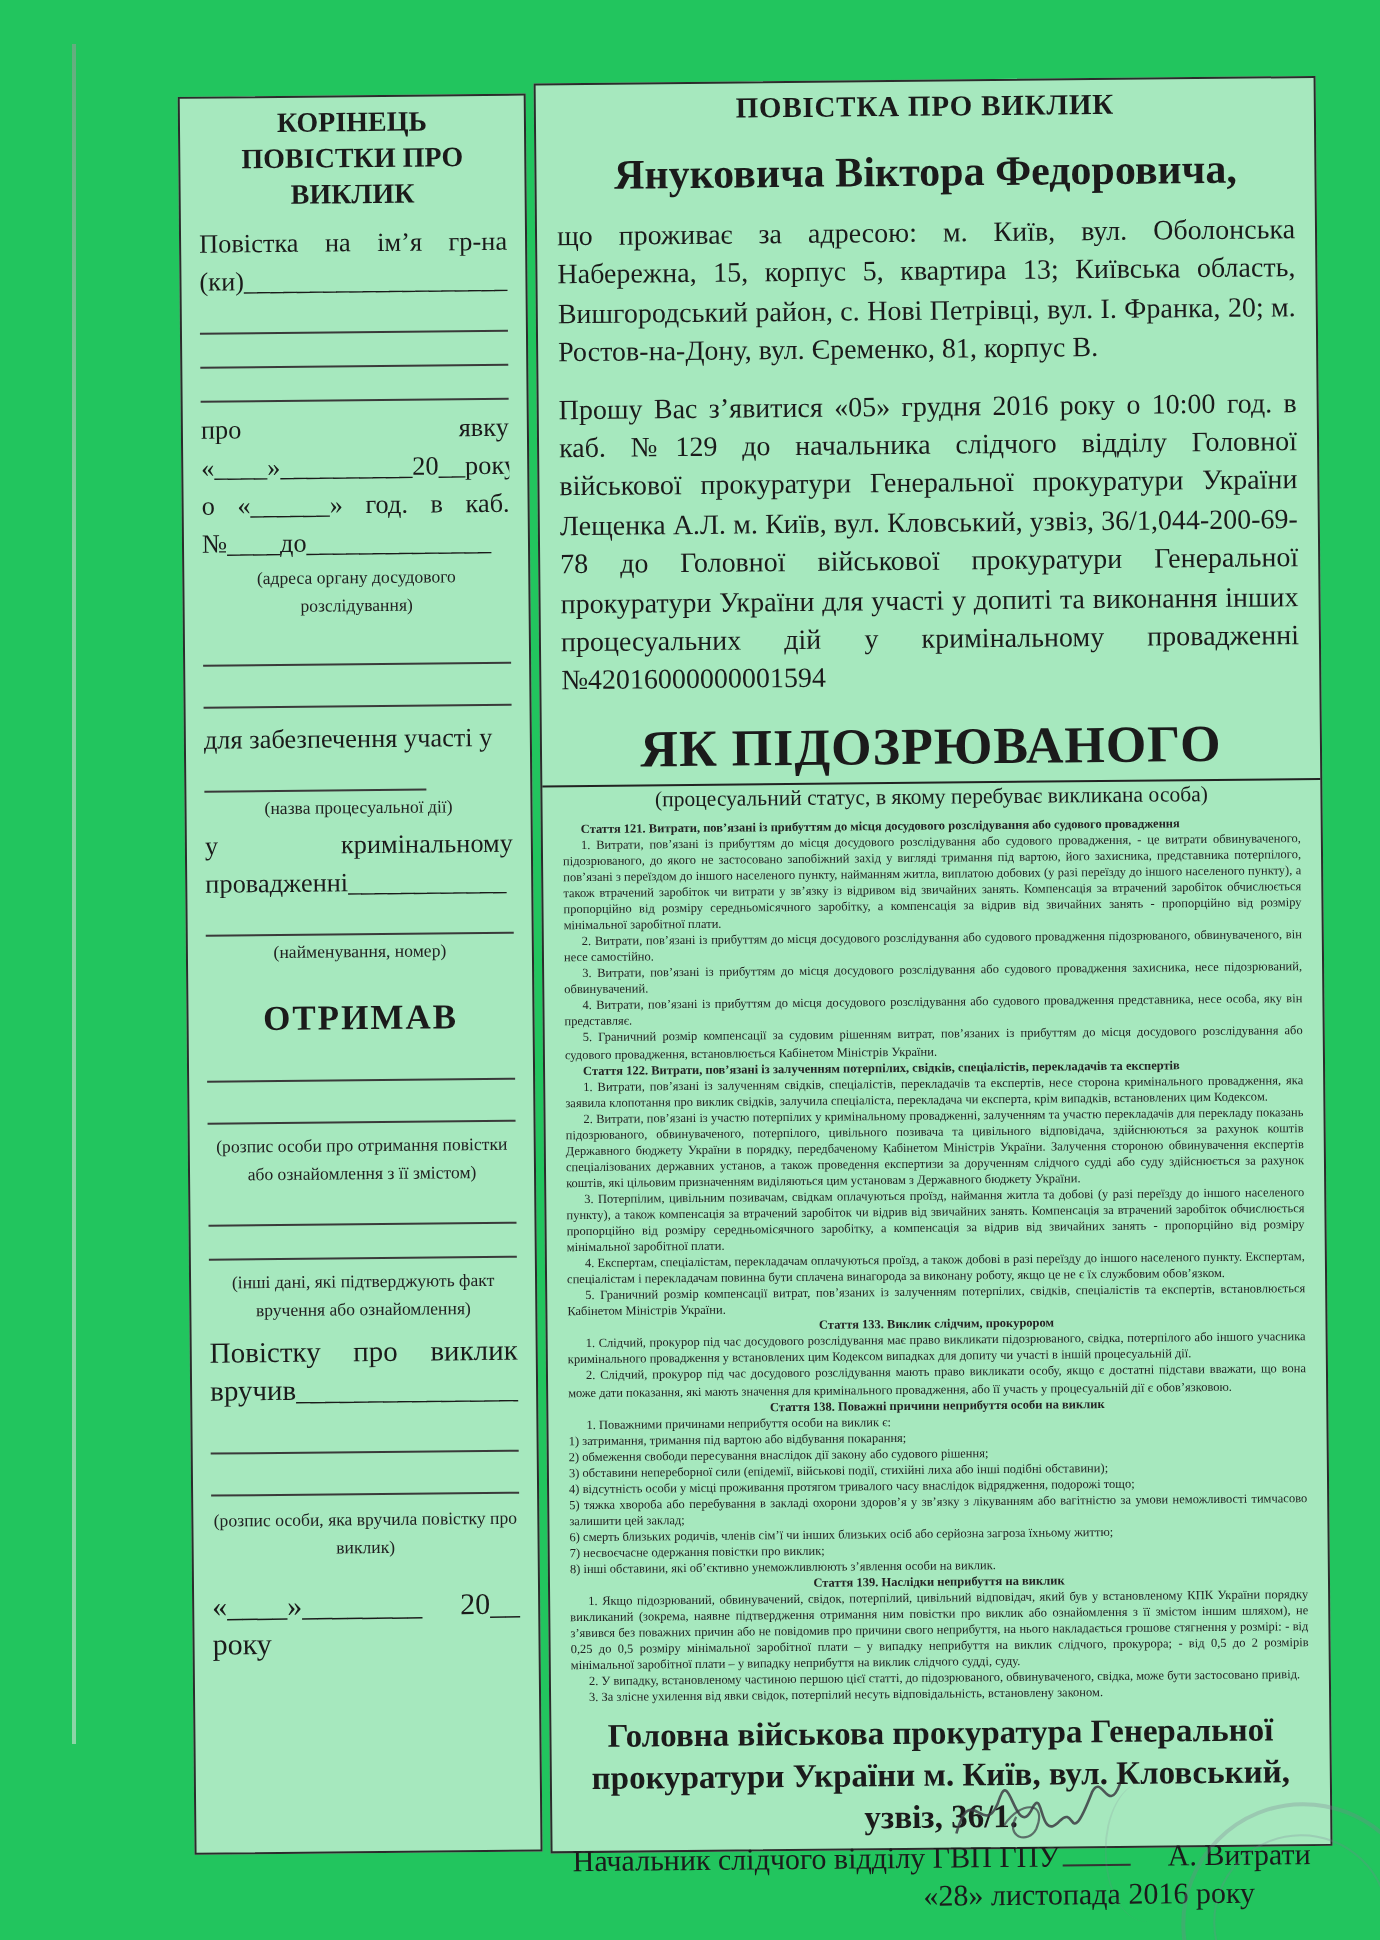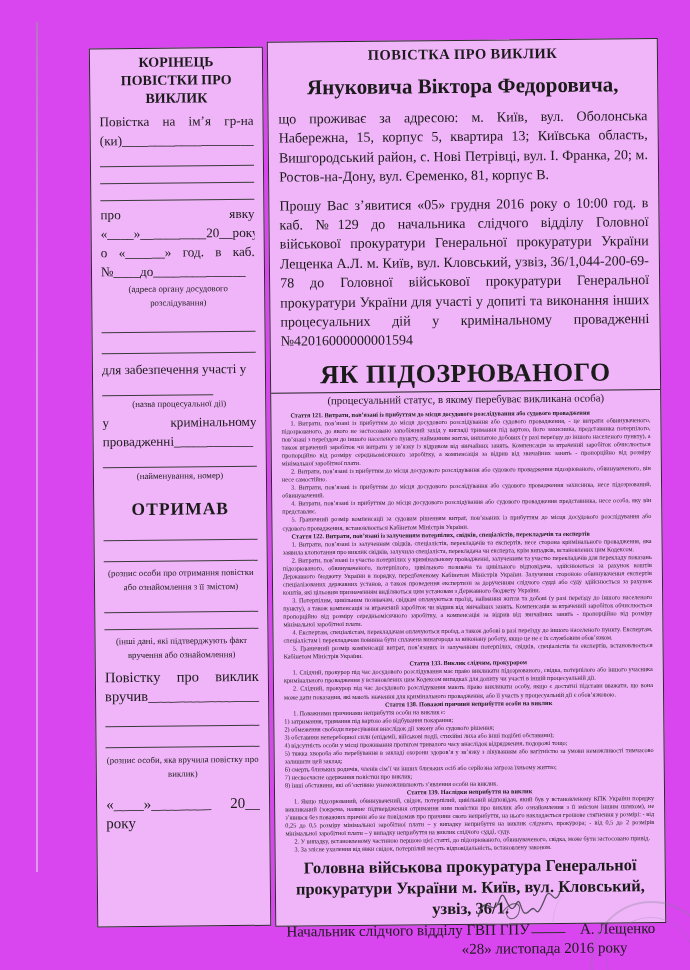--- a/index.html
+++ b/index.html
@@ -3,21 +3,21 @@
 <meta charset="utf-8">
 <style>
   html,body{margin:0;padding:0;}
   body{
     width:690px;height:970px;
     background:#ffffff;
     font-family:"Liberation Serif", serif;
     color:#1b1b1b;
     -webkit-font-smoothing:antialiased;
   }
-  .page{position:relative;width:690px;height:970px;background:#d946ef;overflow:hidden;}
+  .page{position:relative;width:690px;height:970px;background:#22c55e;overflow:hidden;}
   .scan-edge{position:absolute;left:36px;top:22px;width:2px;height:850px;background:linear-gradient(#9a9a9a,#d8d8d8 30%,#e3e3e3);opacity:.55;}
   .doc{position:absolute;left:0;top:0;width:690px;height:970px;transform:rotate(-0.55deg);transform-origin:345px 480px;}
 
   
   .stub-box{
     position:absolute;left:93px;top:46px;width:174px;height:879px;
     border:1.7px solid #2b2b2b;box-sizing:border-box;
     padding:5px 9px 0 9px;background:rgba(255,255,255,.6);
   }
   .stub-title{font-weight:bold;font-size:14px;line-height:1.3;text-align:center;margin-bottom:3px;}
@@ -148,21 +148,21 @@
         <p>1. Якщо підозрюваний, обвинувачений, свідок, потерпілий, цивільний відповідач, який був у встановленому КПК України порядку викликаний (зокрема, наявне підтвердження отримання ним повістки про виклик або ознайомлення з її змістом іншим шляхом), не з’явився без поважних причин або не повідомив про причини свого неприбуття, на нього накладається грошове стягнення у розмірі: - від 0,25 до 0,5 розміру мінімальної заробітної плати – у випадку неприбуття на виклик слідчого, прокурора; - від 0,5 до 2 розмірів мінімальної заробітної плати – у випадку неприбуття на виклик слідчого судді, суду.</p>
         <p>2. У випадку, встановленому частиною першою цієї статті, до підозрюваного, обвинуваченого, свідка, може бути застосовано привід.</p>
         <p>3. За злісне ухилення від явки свідок, потерпілий несуть відповідальність, встановлену законом.</p>
       </div>
 
       <div class="footer-org">Головна військова прокуратура Генеральної прокуратури України м. Київ, вул. Кловський, узвіз, 36/1.</div>
       <div class="signer-row">
         <span>Начальник слідчого відділу ГВП ГПУ</span>
         <span class="dash"></span>
         <span class="sig-space"></span>
-        <span>А. Лещенко</span>
+        <span>А. Витрати</span>
       </div>
       <div class="footer-date">«28» листопада 2016 року</div>
     </div>
 
     <svg class="signature" viewBox="0 0 92 46">
       <path d="M6 34 C14 6, 20 40, 28 16 C33 2, 36 38, 44 22 C50 10, 47 40, 58 28 C66 20, 62 44, 74 14 C79 4, 82 26, 88 10" fill="none" stroke="#3c3c44" stroke-width="1.3" opacity="0.85"></path>
       <path d="M30 30 C38 18, 52 18, 46 32 C42 40, 30 36, 36 26" fill="none" stroke="#3c3c44" stroke-width="1.1" opacity="0.7"></path>
     </svg>
 
     <div class="stamp">

